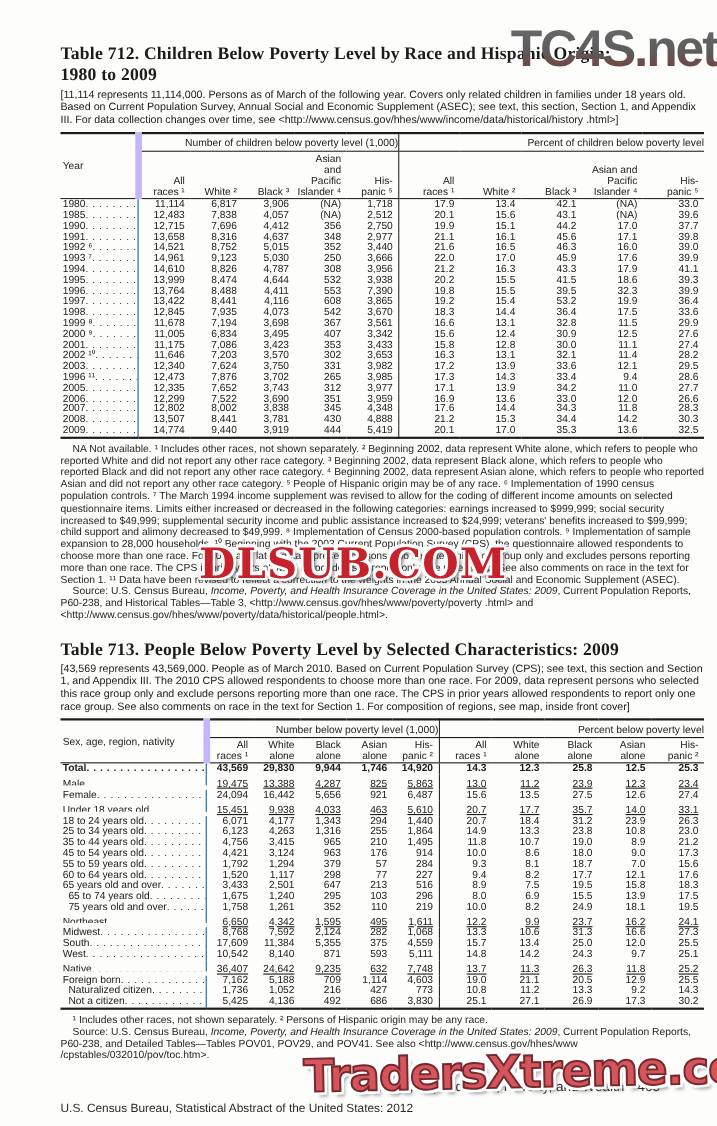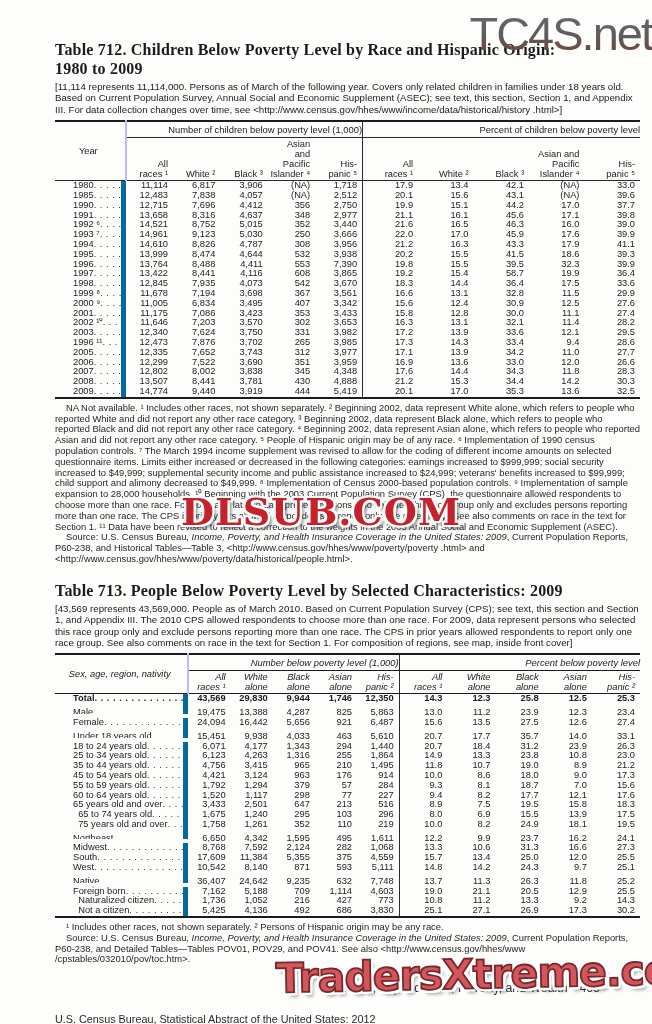--- a/index.html
+++ b/index.html
@@ -19,53 +19,53 @@
 
   
   table {
     border-collapse:collapse; table-layout:fixed; width:585px;
     border-top:2px solid #1b1b1b; border-bottom:2.4px solid #1b1b1b;
     margin-top:5px; font-size:9.3px;
   }
   col.c-stub712 { width:70px; }  col.c-num712 { width:47px; }  col.c-pct712 { width:55px; }
   col.c-stub713 { width:133px; } col.c-num713 { width:42px; }  col.c-pct713 { width:48px; }
   thead th { font-weight:normal; border-bottom:1px solid #2a2a2a; padding:1px 5px 1px 2px; }
-  #tbl713 thead th { border-bottom:1.6px solid #1b1b1b;font-style:italic; }
-  th.stubhead { text-align:center; vertical-align:middle; border-right:2px solid #c4b5fd; font-size:9.3px; }
+  #tbl713 thead th { border-bottom:1.6px solid #1b1b1b; }
+  th.stubhead { text-align:left; vertical-align:middle; border-right:6px solid #c4b5fd; font-size:9.3px; }
   th.group { text-align:right; vertical-align:middle; font-size:9.4px; padding:2px 0; }
   th.group.g1 { border-right:1px solid #2a2a2a; }
   th.colhead { text-align:right; vertical-align:bottom; white-space:pre-line; line-height:10px; }
   th.sep, td.sep { border-left:1px solid #2a2a2a; }
   tbody td { text-align:right; padding:0 5px 0 0; line-height:9.8px; height:9.8px; vertical-align:bottom; }
   tbody td.stub {
-    text-align:center; padding:0 0 0 2px; border-right:5px solid #0369a1;
-    display:flex; align-items:baseline; overflow:hidden;margin-left:16px;
+    text-align:center; padding:0 0 0 2px; border-right:1px solid #0369a1;
+    display:flex; align-items:baseline; overflow:hidden;
   }
   .lab { white-space:pre; }
   .dots { flex:1 1 auto; overflow:hidden; white-space:nowrap; color:#2a2a2a; }
   .dots::before { content:". . . . . . . . . . . . . . . . . . . . . . . . . . . . . . . ."; letter-spacing:.5px; }
   tr.bold td, tr.bold .dots::before { font-weight:bold; }
-  tr.gap td { padding-top:4px; }
+  tr.gap td { padding-top:4px;text-decoration:underline; }
   tr.gap td.stub { padding-top:4px; }
 
   
   .footnotes { font-size:9.4px; line-height:10.8px; margin-top:4px; color:#1f1f1f; }
   .footnotes p { text-indent:11px; }
   .it { font-style:italic; }
   .sec-gap { height:16px; }
 
   
   .footer-right { margin-top:16px; text-align:right; padding-right:40px; font-size:12.3px; color:#2a2a2a; }
   .footer-right .pgnum { margin-left:12px; }
-  .footer-left { margin-top:18px; font-size:10.8px; color:#2a2a2a; }
+  .footer-left { margin-top:7px; font-size:10.8px; color:#2a2a2a; }
 
   
   .wm-top {
-    position:absolute; top:6px; right:0; z-index:5;
-    font-family:"Liberation Sans", sans-serif; font-weight:normal; font-size:47px; letter-spacing:-2px;
+    position:absolute; top:16px; right:0; z-index:5;
+    font-family:"Liberation Sans", sans-serif; font-weight:bold; font-size:47px; letter-spacing:-2px;
     background:linear-gradient(180deg,#676767 20%,#5c5c5c 55%,#714740 82%, #7c4a42 100%);
     -webkit-background-clip:text; background-clip:text; color:transparent; -webkit-text-fill-color:transparent;
   }
   .wm-mid {
     position:absolute; top:489px; left:181px; z-index:5;
     font-family:"DejaVu Serif", serif; font-weight:bold; font-size:38px; letter-spacing:1px;
     color:#c5222b;
     text-shadow:-2px -2px 0 #fff, 2px -2px 0 #fff, -2px 2px 0 #fff, 2px 2px 0 #fff,
                 0 -2px 0 #fff, 0 2px 0 #fff, -2px 0 0 #fff, 2px 0 0 #fff,
                 4px 4px 3px rgba(70,70,70,.55);
@@ -274,21 +274,21 @@
             <span class="lab">1997</span>
             <span class="dots"></span>
           </td>
           <td>13,422</td>
           <td>8,441</td>
           <td>4,116</td>
           <td>608</td>
           <td>3,865</td>
           <td class="sep">19.2</td>
           <td>15.4</td>
-          <td>58.7</td>
+          <td>53.2</td>
           <td>19.9</td>
           <td>36.4</td>
         </tr>
         <tr>
           <td class="stub">
             <span class="lab">1998</span>
             <span class="dots"></span>
           </td>
           <td>12,845</td>
           <td>7,935</td>
@@ -532,21 +532,21 @@
     <tbody>
         <tr class="bold">
           <td class="stub">
             <span class="lab">Total</span>
             <span class="dots"></span>
           </td>
           <td>43,569</td>
           <td>29,830</td>
           <td>9,944</td>
           <td>1,746</td>
-          <td>12,350</td>
+          <td>14,920</td>
           <td class="sep">14.3</td>
           <td>12.3</td>
           <td>25.8</td>
           <td>12.5</td>
           <td>25.3</td>
         </tr>
         <tr class="gap">
           <td class="stub">
             <span class="lab">Male</span>
             <span class="dots"></span>

